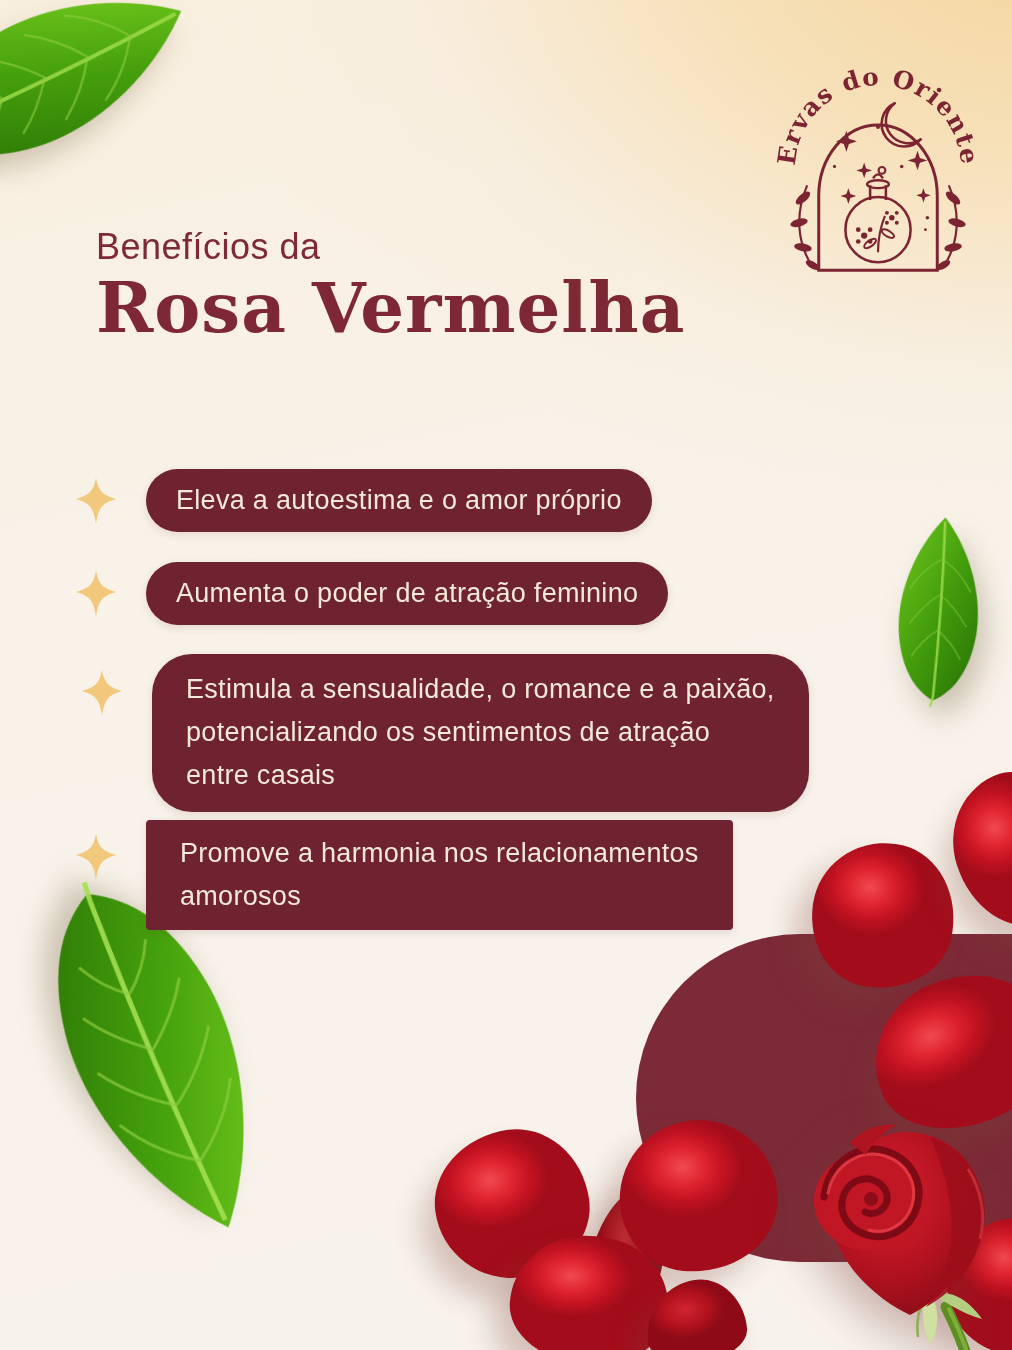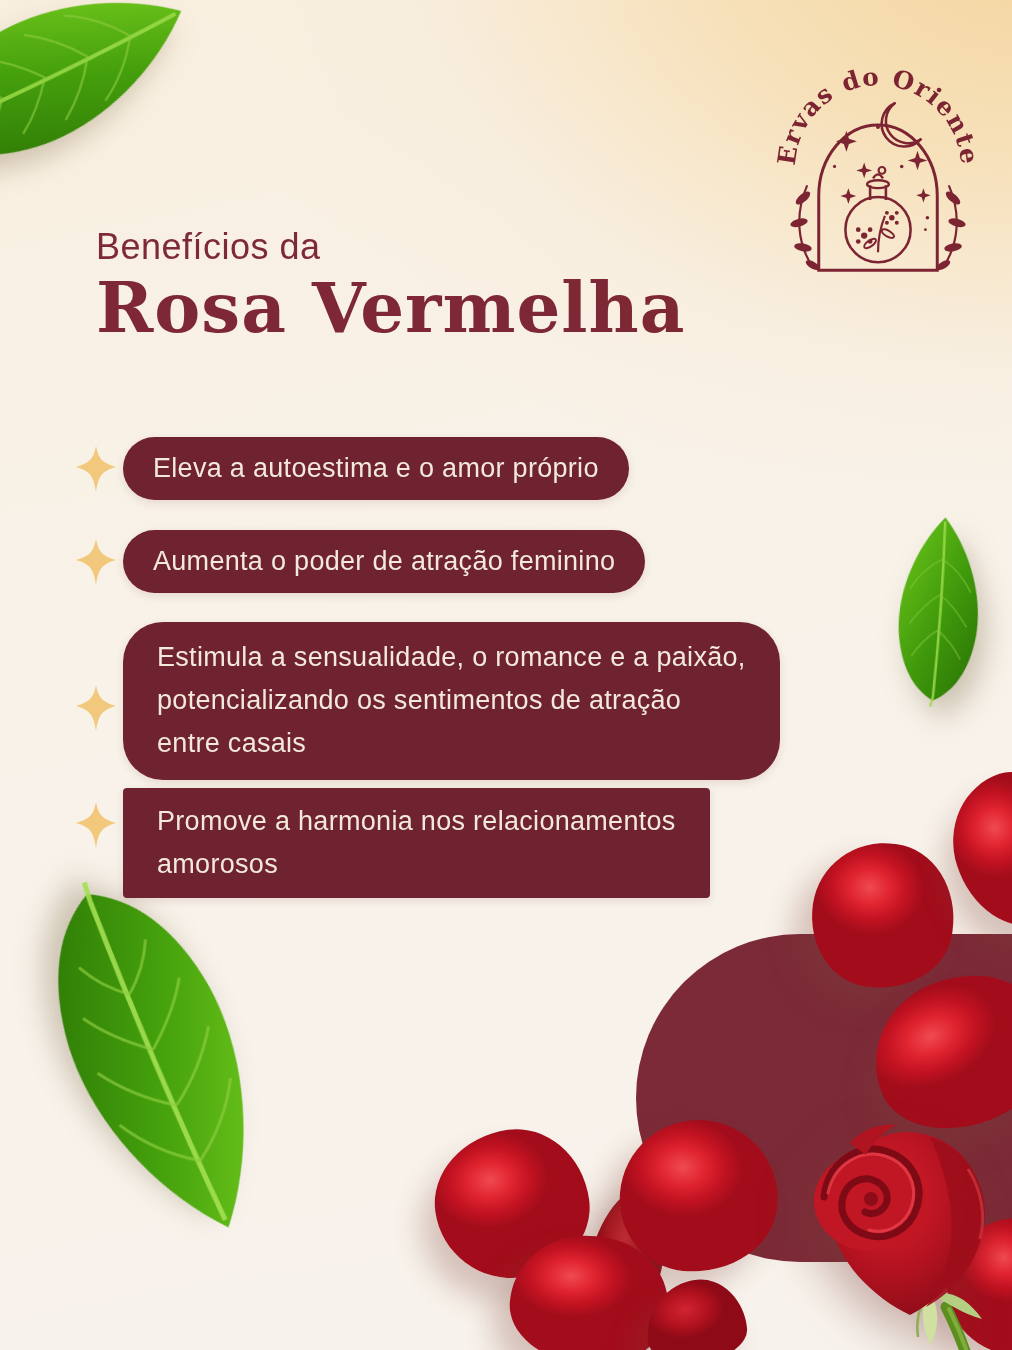--- a/index.html
+++ b/index.html
@@ -9,21 +9,21 @@
     background:
       radial-gradient(1150px 820px at 103% -6%, #f4d49c 0%, rgba(246,221,176,.8) 30%, rgba(248,236,218,.45) 55%, rgba(248,242,233,0) 74%),
       linear-gradient(168deg,#f9efdf 0%,#f8f2e9 45%,#f7f2ec 100%);
   }
   
   .titleblock{position:absolute;left:76px;top:226px;z-index:6;margin-left:20px;}
   .eyebrow{font-size:36px;line-height:1.15;font-weight:500;color:#7d2936;letter-spacing:.5px;}
   .maintitle{font-family:"DejaVu Serif","Liberation Serif",serif;font-weight:700;
     font-size:69px;line-height:1.02;color:#7e2836;letter-spacing:1px;margin-top:6px;}
   
-  .benefit{position:absolute;display:flex;align-items:flex-start;gap:5px;z-index:6;}
+  .benefit{position:absolute;display:flex;align-items:flex-start;gap:28px;z-index:6;margin-top:32px;}
   .sparkle{flex:0 0 auto;width:44px;height:48px;}
   .pill{
     background:#6f2230;color:#f2e9da;border-radius:36px;
     font-size:27px;line-height:1.6;letter-spacing:.3px;font-weight:400;
     padding:10px 30px;white-space:pre-line;
     box-shadow:0 3px 8px rgba(110,40,45,.12);
   }
   
   .blob{position:absolute;left:636px;top:934px;width:560px;height:328px;
     background:#7c2a37;border-radius:172px;z-index:1;}
@@ -126,21 +126,21 @@
     <div class="pill">Eleva a autoestima e o amor próprio</div>
   </div>
 
   <div class="benefit" style="left:74px;top:530px;">
     <svg class="sparkle" viewBox="0 0 44 48" style="margin-top:8px;">
       <path d="M22 1 C24.5 14 28.5 18 42 22 C28.5 26 24.5 30 22 47 C19.5 30 15.5 26 2 22 C15.5 18 19.5 14 22 1 Z" fill="#f2c87d"></path>
     </svg>
     <div class="pill">Aumenta o poder de atração feminino</div>
   </div>
 
-  <div class="benefit" style="left:74px;top:622px;align-items:center;">
+  <div class="benefit" style="left:80px;top:622px;">
     <svg class="sparkle" viewBox="0 0 44 48" style="margin-top:15px;">
       <path d="M22 1 C24.5 14 28.5 18 42 22 C28.5 26 24.5 30 22 47 C19.5 30 15.5 26 2 22 C15.5 18 19.5 14 22 1 Z" fill="#f2c87d"></path>
     </svg>
     <div class="pill" style="border-radius:40px;padding:14px 34px;">Estimula a sensualidade, o romance e a paixão,
 potencializando os sentimentos de atração
 entre casais</div>
   </div>
 
   <div class="benefit" style="left:74px;top:788px;">
     <svg class="sparkle" viewBox="0 0 44 48" style="margin-top:13px;">

